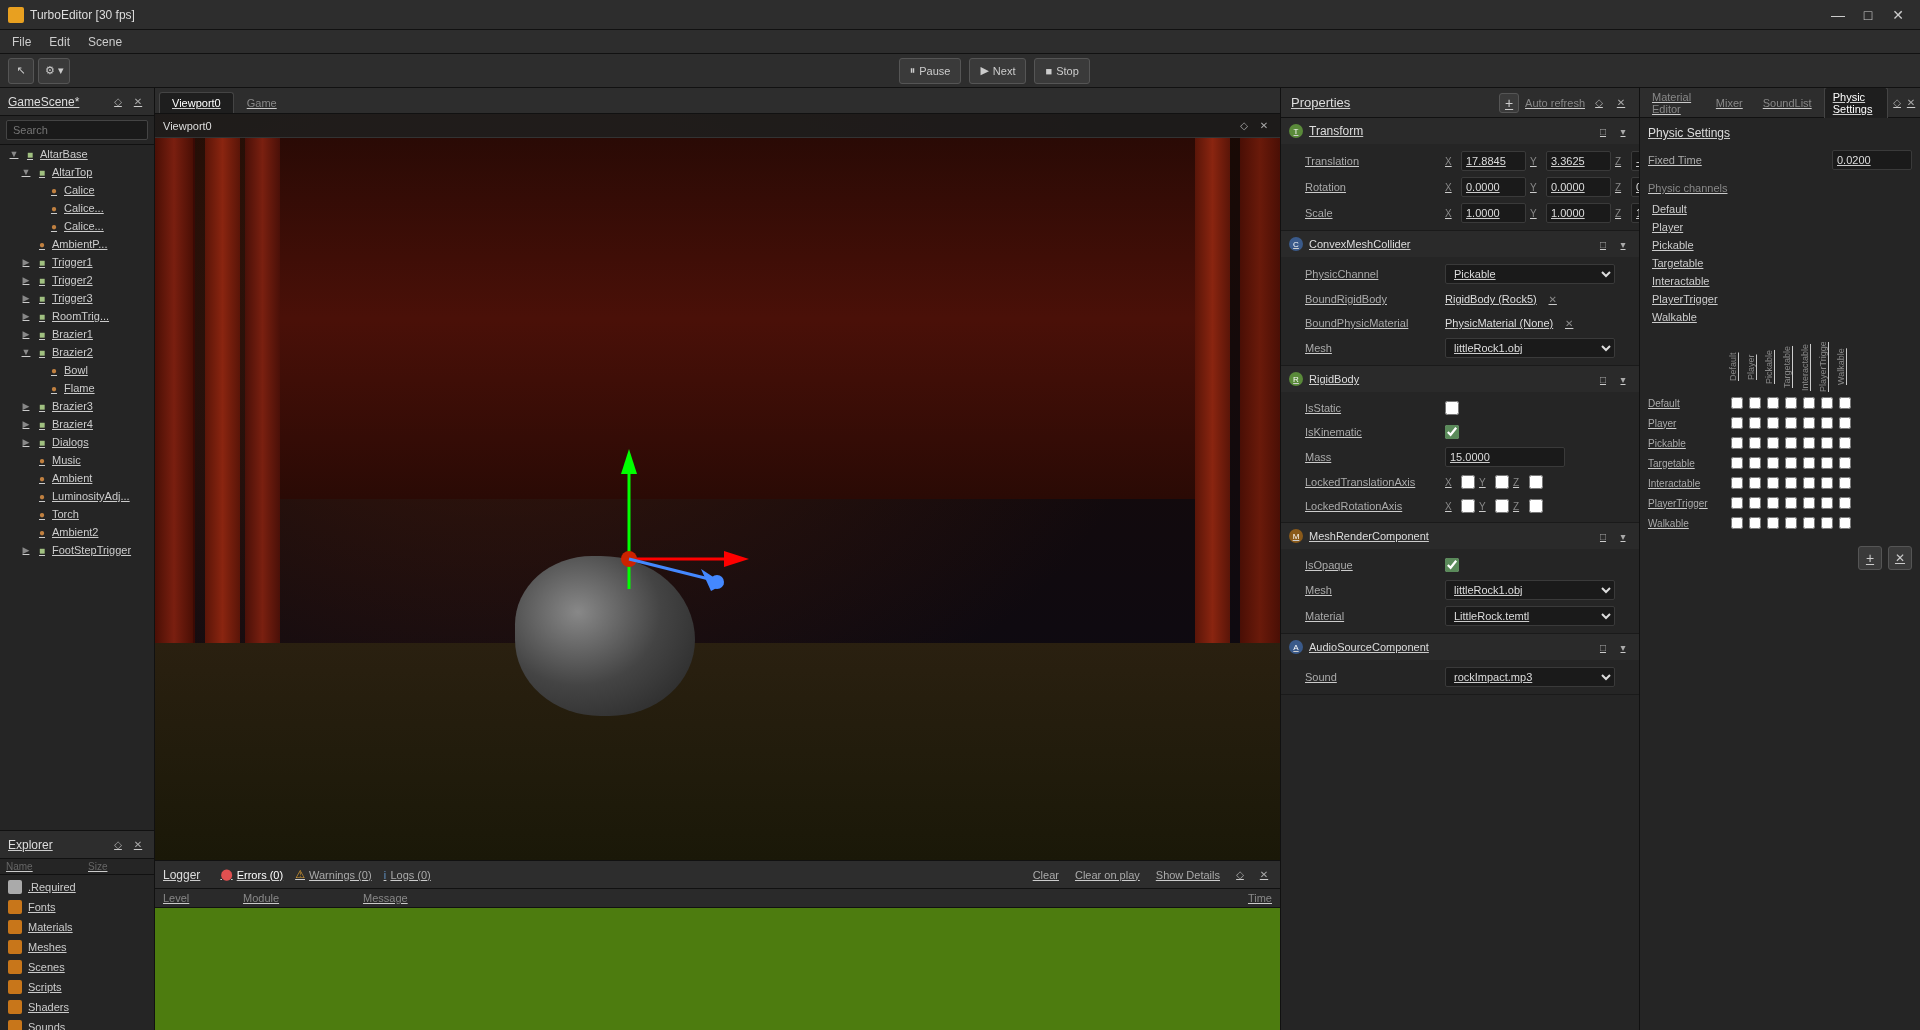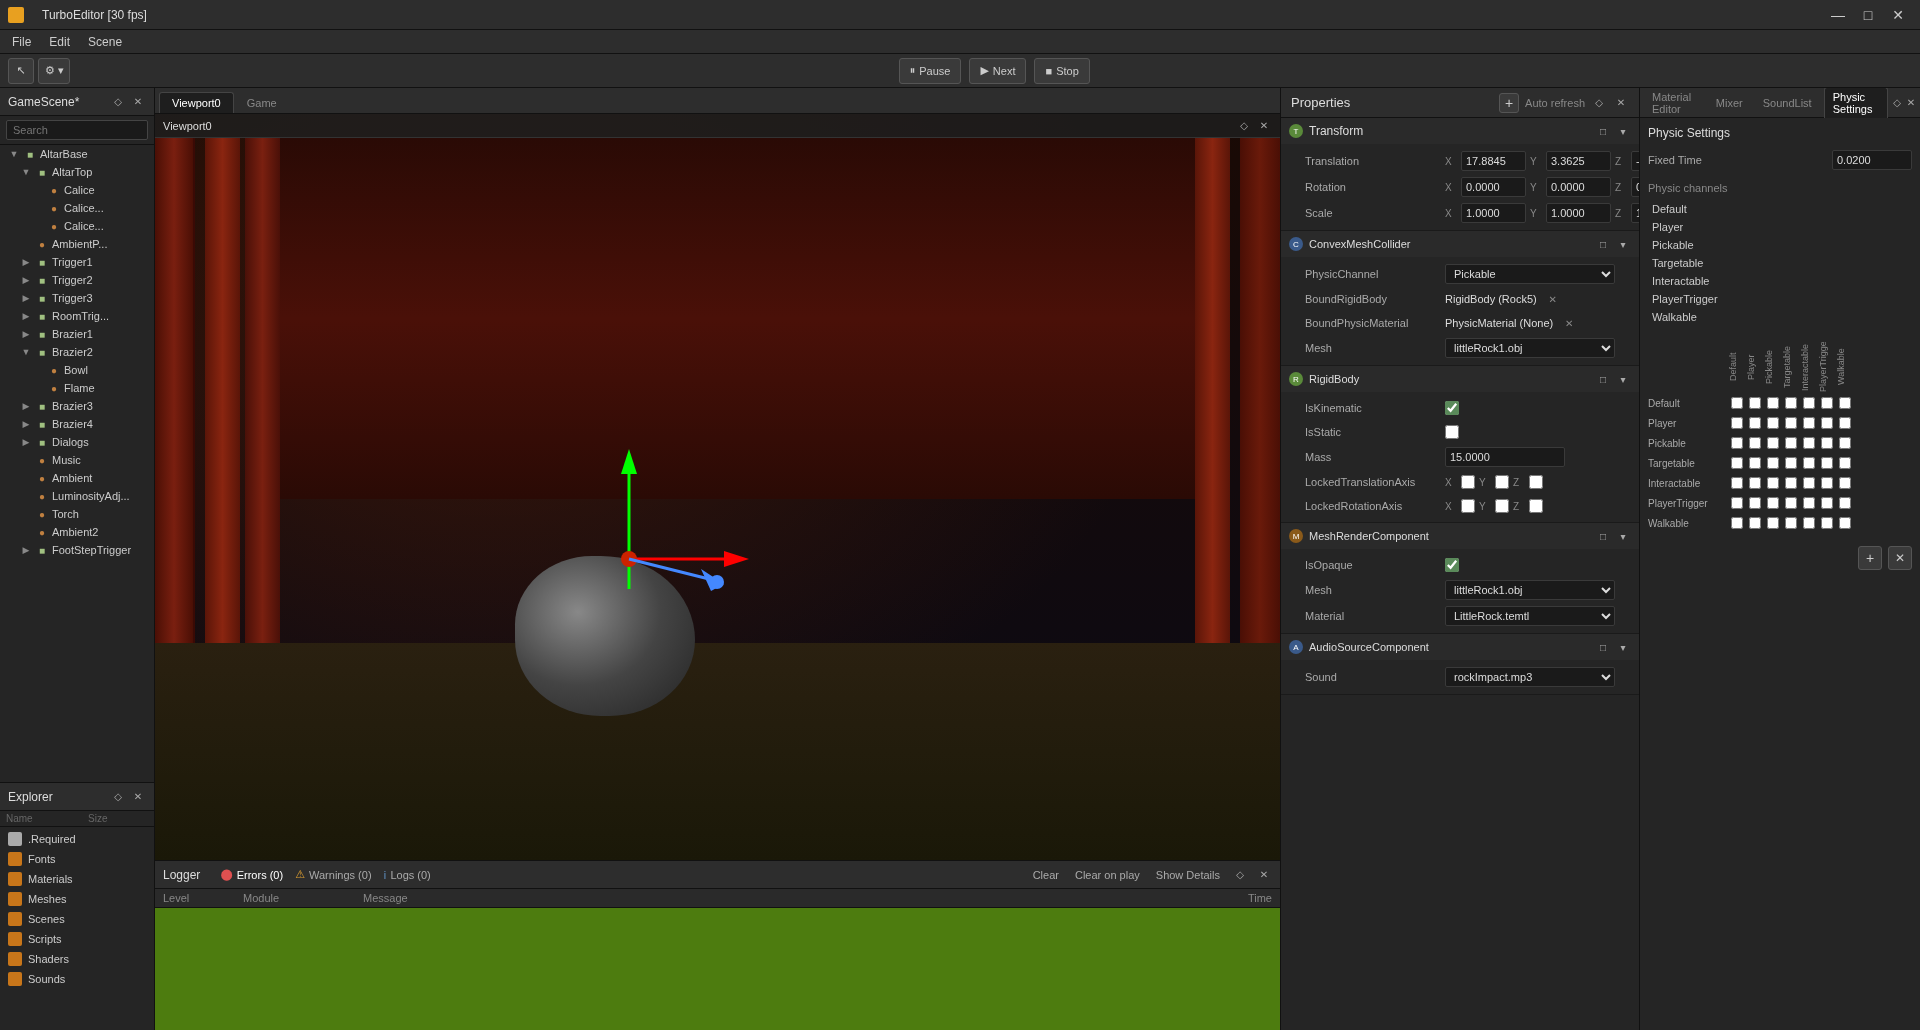--- a/index.html
+++ b/index.html
@@ -17,21 +17,21 @@
     
     .title-bar {
       background: #2d2d2d;
       height: 30px;
       display: flex;
       align-items: center;
       padding: 0 8px;
       justify-content: space-between;
       border-bottom: 1px solid #111;
     }
-    .title-bar-left { display: flex; align-items: center; gap: 18px; }
+    .title-bar-left { display: flex; align-items: center; gap: 6px; }
     .title-icon { width: 16px; height: 16px; background: #e8a020; border-radius: 2px; }
     .title-text { color: #ddd; font-size: 12px; }
     .title-controls { display: flex; gap: 2px; }
     .title-btn {
       width: 28px; height: 22px; display: flex; align-items: center; justify-content: center;
       background: transparent; border: none; color: #ccc; cursor: pointer; font-size: 14px;
     }
     
     .menu-bar {
       background: #2d2d2d;
@@ -65,20 +65,21 @@
       color: #ccc; cursor: pointer; display: flex; align-items: center; justify-content: center;
       font-size: 11px; gap: 4px;
     }
     .toolbar-center { flex: 1; display: flex; justify-content: center; gap: 8px; align-items: center; }
     .play-btn { background: #3a3a3a; border: 1px solid #555; border-radius: 3px; height: 26px; padding: 0 10px; color: #ccc; cursor: pointer; display: flex; align-items: center; gap: 4px; font-size: 11px; }
     
     .main-layout {
       display: flex;
       flex: 1;
       overflow: hidden;
+      text-decoration: underline;
     }
     
     .left-panel {
       width: 155px;
       background: #252525;
       display: flex;
       flex-direction: column;
       border-right: 1px solid #111;
     }
     .panel-header {
@@ -291,21 +292,21 @@
     .matrix-cell { width: 18px; height: 18px; display: flex; align-items: center; justify-content: center; }
     .matrix-checkbox { width: 12px; height: 12px; accent-color: #5a8a5a; }
     
     ::-webkit-scrollbar { width: 6px; height: 6px; }
     ::-webkit-scrollbar-track { background: #1a1a1a; }
     ::-webkit-scrollbar-thumb { background: #444; border-radius: 3px; }
     
     .explorer-panel {
       background: #252525;
       border-top: 1px solid #111;
-      height: 248px;
+      height: 200px;
       display: flex;
       flex-direction: column;
     }
     .explorer-header {
       background: #2d2d2d;
       padding: 4px 8px;
       display: flex;
       align-items: center;
       justify-content: space-between;
       border-bottom: 1px solid #111;
@@ -754,29 +755,29 @@
             <div class="component-icon">R</div>
             <span>RigidBody</span>
           </div>
           <div class="component-controls">
             <div class="small-btn">□</div>
             <div class="small-btn">▾</div>
           </div>
         </div>
         <div class="component-body">
           <div class="prop-row">
+            <span class="prop-label">IsStatic</span>
+            <div class="prop-value">
+              <input type="checkbox" class="prop-checkbox" style="">
+            </div>
+          </div>
+          <div class="prop-row">
             <span class="prop-label">IsKinematic</span>
             <div class="prop-value">
               <input type="checkbox" class="prop-checkbox" checked="" style="">
-            </div>
-          </div>
-          <div class="prop-row">
-            <span class="prop-label">IsStatic</span>
-            <div class="prop-value">
-              <input type="checkbox" class="prop-checkbox" style="">
             </div>
           </div>
           <div class="prop-row">
             <span class="prop-label">Mass</span>
             <div class="prop-value">
               <input type="text" class="prop-input" style="width: 120px;" value="15.0000">
             </div>
           </div>
           <div class="prop-row">
             <span class="prop-label">LockedTranslationAxis</span>

